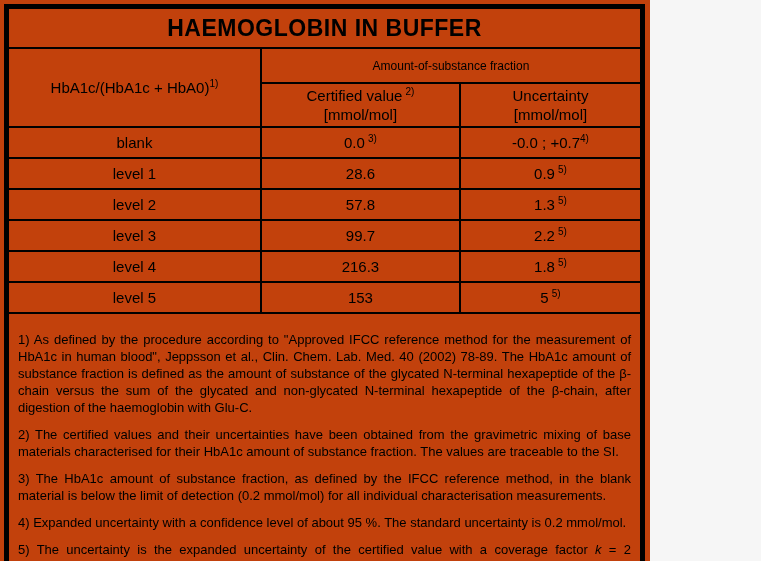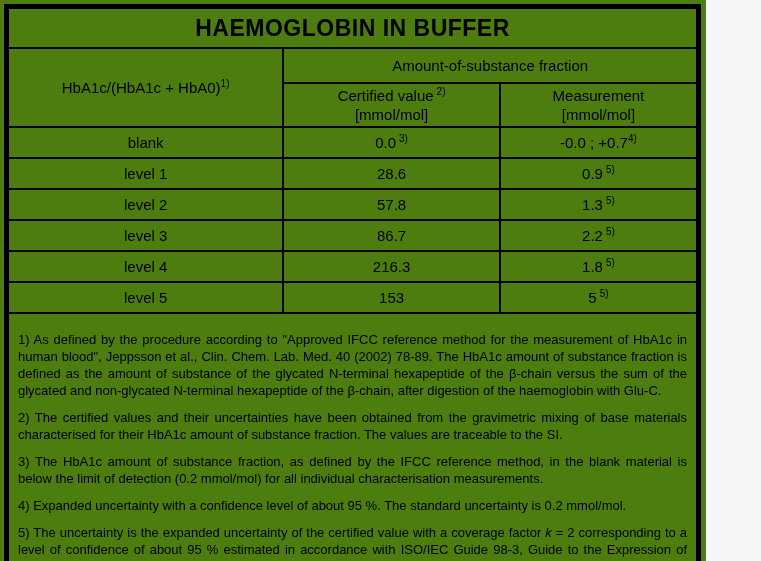--- a/index.html
+++ b/index.html
@@ -4,25 +4,25 @@
 <style>
   html, body {
     margin: 0;
     padding: 0;
     background: #f6f6f6;
     font-family: "Liberation Sans", "DejaVu Sans", sans-serif;
     color: #000;
   }
   .page {
     position: relative;
-    width: 706px;
+    width: 650px;
     height: 561px;
     box-sizing: border-box;
     padding: 4px 5px 14px 4px;
-    background: #4d7c0f;
+    background: #c2410c;
   }
   table.cert-table {
     width: 100%;
     height: 100%;
     border-collapse: collapse;
     table-layout: fixed;
     border: 5px solid #000;
   }
   table.cert-table td {
     border: 2px solid #000;
@@ -35,21 +35,21 @@
     height: 38px;
     font-size: 23px;
     font-weight: bold;
     letter-spacing: 0.5px;
   }
   .rowhead-cell {
     font-size: 15px;
   }
   .group-cell {
     height: 33px;
-    font-size: 15px;
+    font-size: 12px;
     margin-left: 16px;
   }
   .colhead-cell {
     height: 42px;
     font-size: 15px;
     line-height: 1.28;
   }
   .data-row td {
     height: 29px;
     font-size: 15px;
@@ -99,21 +99,21 @@
       </td>
       <td class="group-cell" colspan="2">Amount-of-substance fraction</td>
     </tr>
 
     <tr>
       <td class="colhead-cell">
         <div><span>Certified value</span><sup class="fn-ref sup-gap">2)</sup></div>
         <div>[mmol/mol]</div>
       </td>
       <td class="colhead-cell">
-        <div>Measurement</div>
+        <div>Uncertainty</div>
         <div>[mmol/mol]</div>
       </td>
     </tr>
 
     <tr class="data-row">
       <td>blank</td>
       <td><span>0.0</span><sup class="fn-ref sup-gap">3)</sup></td>
       <td><span>-0.0 ; +0.7</span><sup class="fn-ref">4)</sup></td>
     </tr>
     <tr class="data-row">
@@ -121,21 +121,21 @@
       <td><span>28.6</span><sup class="fn-ref"></sup></td>
       <td><span>0.9</span><sup class="fn-ref sup-gap">5)</sup></td>
     </tr>
     <tr class="data-row">
       <td>level 2</td>
       <td><span>57.8</span><sup class="fn-ref"></sup></td>
       <td><span>1.3</span><sup class="fn-ref sup-gap">5)</sup></td>
     </tr>
     <tr class="data-row">
       <td>level 3</td>
-      <td><span>86.7</span><sup class="fn-ref"></sup></td>
+      <td><span>99.7</span><sup class="fn-ref"></sup></td>
       <td><span>2.2</span><sup class="fn-ref sup-gap">5)</sup></td>
     </tr>
     <tr class="data-row">
       <td>level 4</td>
       <td><span>216.3</span><sup class="fn-ref"></sup></td>
       <td><span>1.8</span><sup class="fn-ref sup-gap">5)</sup></td>
     </tr>
     <tr class="data-row">
       <td>level 5</td>
       <td><span>153</span><sup class="fn-ref"></sup></td>

